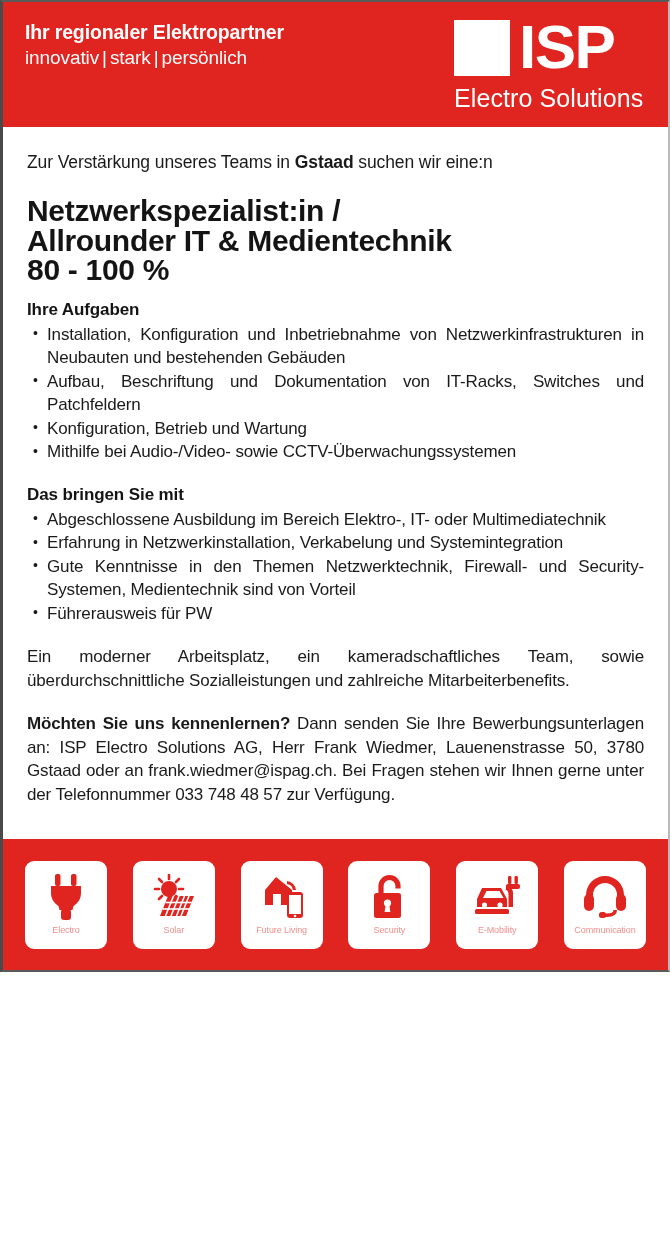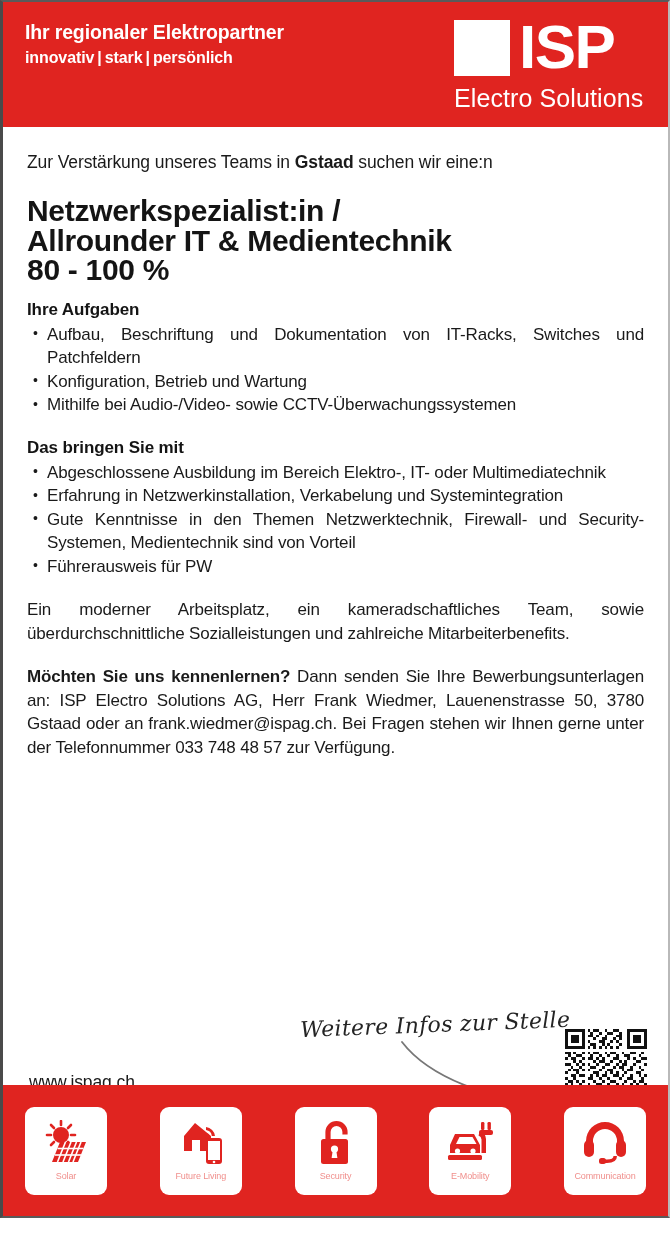--- a/index.html
+++ b/index.html
@@ -7,21 +7,21 @@
     padding: 0;
     background: #ffffff;
   }
   body {
     font-family: "Liberation Sans", sans-serif;
     -webkit-font-smoothing: antialiased;
   }
   #ad {
     position: relative;
     width: 670px;
-    height: 1218px;
+    height: 972px;
     box-sizing: border-box;
     background: #ffffff;
     border-left: 3px solid #4a4a4a;
     border-right: 2px solid #b9b9b9;
     border-top: 2px solid #5a5a5a;
     border-bottom: 2px solid #5a5a5a;
     overflow: hidden;
   }
 
   
@@ -40,22 +40,22 @@
     color: #ffffff;
   }
   .claim-line1 {
     font-size: 19.5px;
     font-weight: bold;
     letter-spacing: -0.15px;
     line-height: 24px;
     white-space: nowrap;
   }
   .claim-line2 {
-    font-size: 16px;
-    font-weight: bold;
+    font-size: 19px;
+    font-weight: normal;
     line-height: 25px;
     letter-spacing: -0.1px;
     white-space: nowrap;
     margin-top: 1px;
   }
   .claim-sep { padding: 0 3px; }
 
   .logo {
     position: absolute;
     right: 14px;
@@ -290,20 +290,21 @@
 
       <div class="job-title">
         <div>Netzwerkspezialist:in /</div>
         <div>Allrounder IT &amp; Medientechnik</div>
         <div>80 - 100 %</div>
       </div>
 
       <div>
         <div class="sec-head">Ihre Aufgaben</div>
         <ul class="bullets">
+          <li>Installation, Konfiguration und Inbetriebnahme von Netzwerkinfrastrukturen in Neubauten und bestehenden Gebäuden</li>
           <li>Aufbau, Beschriftung und Dokumentation von IT-Racks, Switches und Patchfeldern</li>
           <li class="nojust">Konfiguration, Betrieb und Wartung</li>
           <li class="nojust">Mithilfe bei Audio-/Video- sowie CCTV-Überwachungssystemen</li>
         </ul>
       </div>
 
       <div class="gap-a"></div>
 
       <div>
         <div class="sec-head">Das bringen Sie mit</div>
@@ -565,20 +566,34 @@
         </svg>
       </div>
     </div>
 
     <div class="weburl">www.ispag.ch</div>
   </div>
 
   <div class="footer">
     <div class="footer-row">
 
+      <div class="tile">
+        <div class="tile-ico">
+          <svg width="40" height="46" viewBox="0 0 40 46">
+            <g fill="#e02420">
+              <rect x="9" y="0" width="5.5" height="12" rx="2"></rect>
+              <rect x="25" y="0" width="5.5" height="12" rx="2"></rect>
+              <path d="M5 12 h30 v7 a15 15 0 0 1 -30 0 z"></path>
+              <path d="M11 26 h18 l-2.5 10 h-13 z"></path>
+              <rect x="15" y="35" width="10" height="11" rx="3"></rect>
+            </g>
+          </svg>
+        </div>
+        <div class="tile-label">Electro</div>
+      </div>
 
       <div class="tile">
         <div class="tile-ico">
           <svg width="46" height="46" viewBox="0 0 46 46">
             <g fill="#e02420">
               <circle cx="18" cy="15" r="8"></circle>
               <g stroke="#e02420" stroke-width="2.6" stroke-linecap="round">
                 <line x1="18" y1="1" x2="18" y2="5"></line>
                 <line x1="18" y1="25" x2="18" y2="29"></line>
                 <line x1="4" y1="15" x2="8" y2="15"></line>

